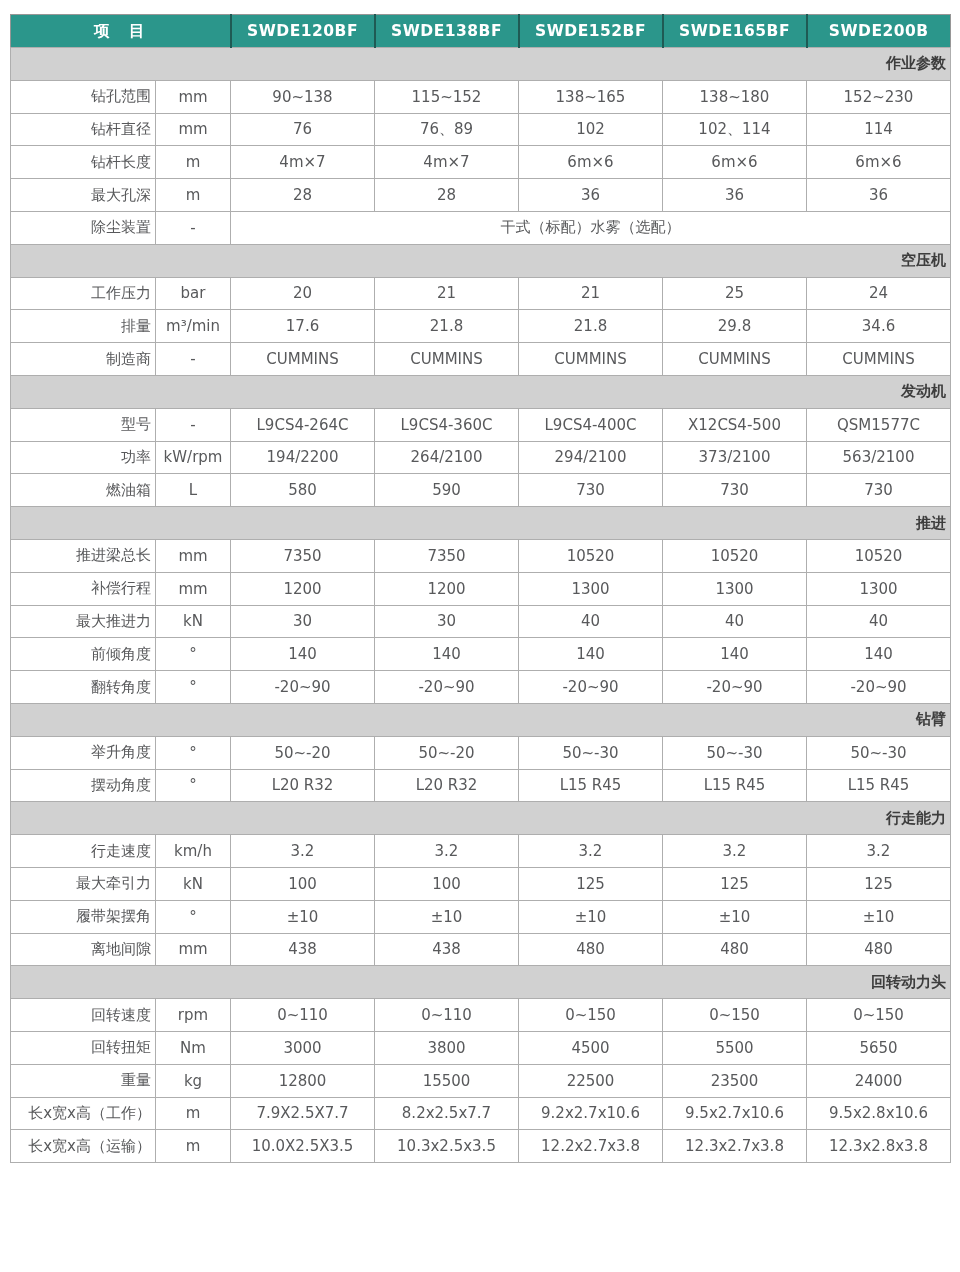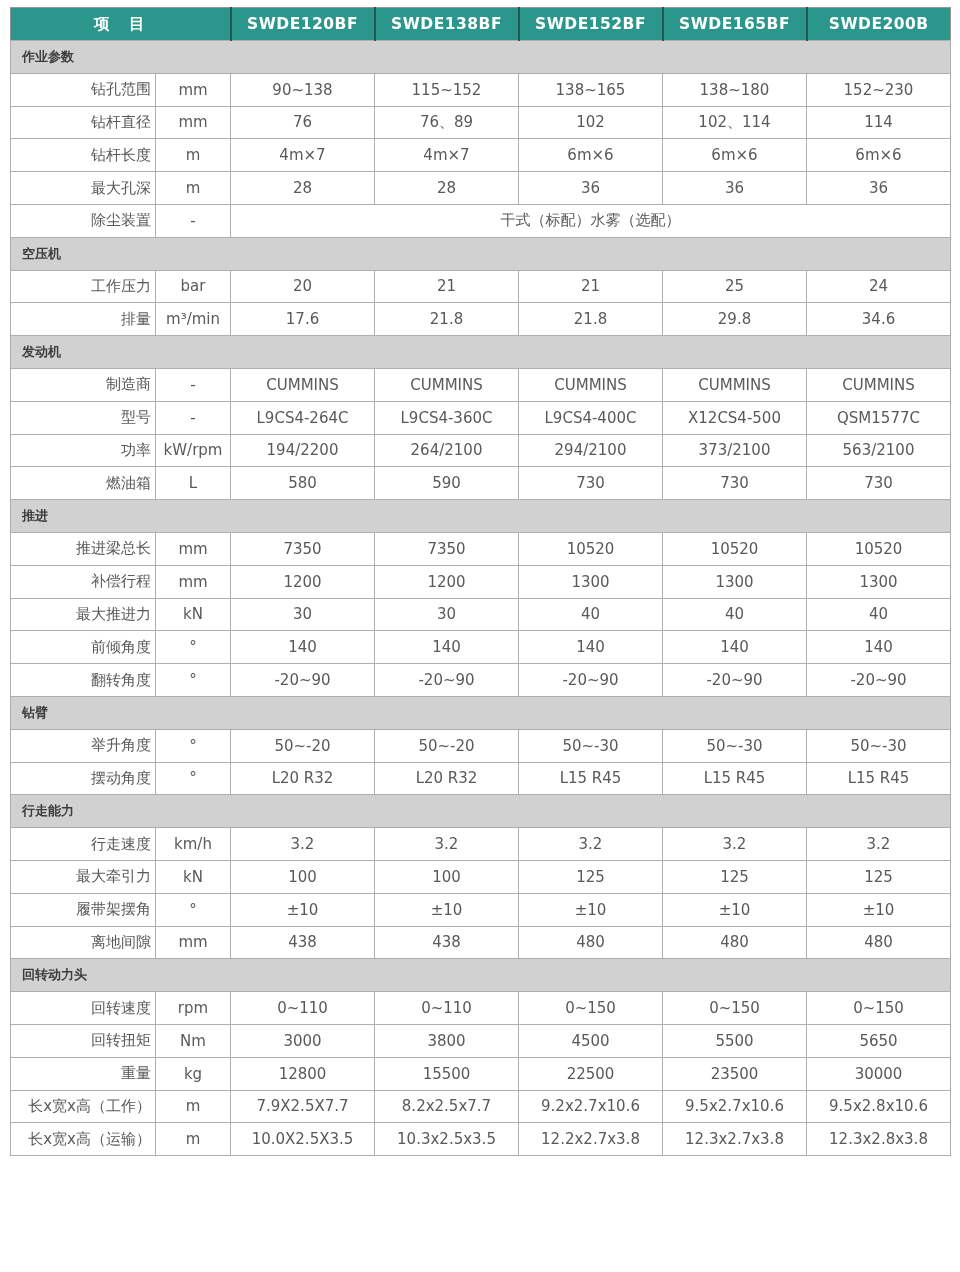--- a/index.html
+++ b/index.html
@@ -2,21 +2,21 @@
 <html><head>
 <meta charset="utf-8">
 <style>
   * { margin: 0; padding: 0; box-sizing: border-box; }
   html, body {
     width: 960px;
     background: #ffffff;
     font-family: "DejaVu Sans", "Liberation Sans", sans-serif;
   }
   body { height: 1272px; overflow: hidden; }
-  .table-wrap { padding: 7px 10px 0 10px; }
+  .table-wrap { padding: 14px 10px 0 10px; }
   table.spec {
     width: 940px;
     border-collapse: collapse;
     table-layout: fixed;
     border: 1px solid #969696;
   }
   col.c-name { width: 145px; }
   col.c-unit { width: 75px; }
   col.c-model { width: 144px; }
 
@@ -39,25 +39,25 @@
     border: none;
     border-right: 2px solid #1f5a54;
     height: 33px;
     letter-spacing: 0.5px;
   }
   thead th:last-child { border-right: none; margin-top: 18px; }
   thead th.item-th { letter-spacing: 2px; }
 
   td.section {
     background: #d1d1d1;
-    text-align: left;
+    text-align: right;
     padding-left: 11px;
     font-weight: bold;
     color: #3d3d3d;
-    font-size: 13px;
+    font-size: 15px;
     margin-top: 28px;
   }
   td.name {
     text-align: right;
     padding-left: 11px;
   }
 </style>
 </head>
 <body>
 
@@ -143,30 +143,30 @@
         <tr>
           <td class="name">排量</td>
           <td>m³/min</td>
           <td>17.6</td>
           <td>21.8</td>
           <td>21.8</td>
           <td>29.8</td>
           <td>34.6</td>
         </tr>
         <tr>
-          <td colspan="7" class="section">发动机</td>
-        </tr>
-        <tr>
           <td class="name">制造商</td>
           <td>-</td>
           <td>CUMMINS</td>
           <td>CUMMINS</td>
           <td>CUMMINS</td>
           <td>CUMMINS</td>
           <td>CUMMINS</td>
+        </tr>
+        <tr>
+          <td colspan="7" class="section">发动机</td>
         </tr>
         <tr>
           <td class="name">型号</td>
           <td>-</td>
           <td>L9CS4-264C</td>
           <td>L9CS4-360C</td>
           <td>L9CS4-400C</td>
           <td>X12CS4-500</td>
           <td>QSM1577C</td>
         </tr>
@@ -317,21 +317,21 @@
           <td>5500</td>
           <td>5650</td>
         </tr>
         <tr>
           <td class="name">重量</td>
           <td>kg</td>
           <td>12800</td>
           <td>15500</td>
           <td>22500</td>
           <td>23500</td>
-          <td>30000</td>
+          <td>24000</td>
         </tr>
         <tr>
           <td class="name">长x宽x高（工作）</td>
           <td>m</td>
           <td>7.9X2.5X7.7</td>
           <td>8.2x2.5x7.7</td>
           <td>9.2x2.7x10.6</td>
           <td>9.5x2.7x10.6</td>
           <td>9.5x2.8x10.6</td>
         </tr>

